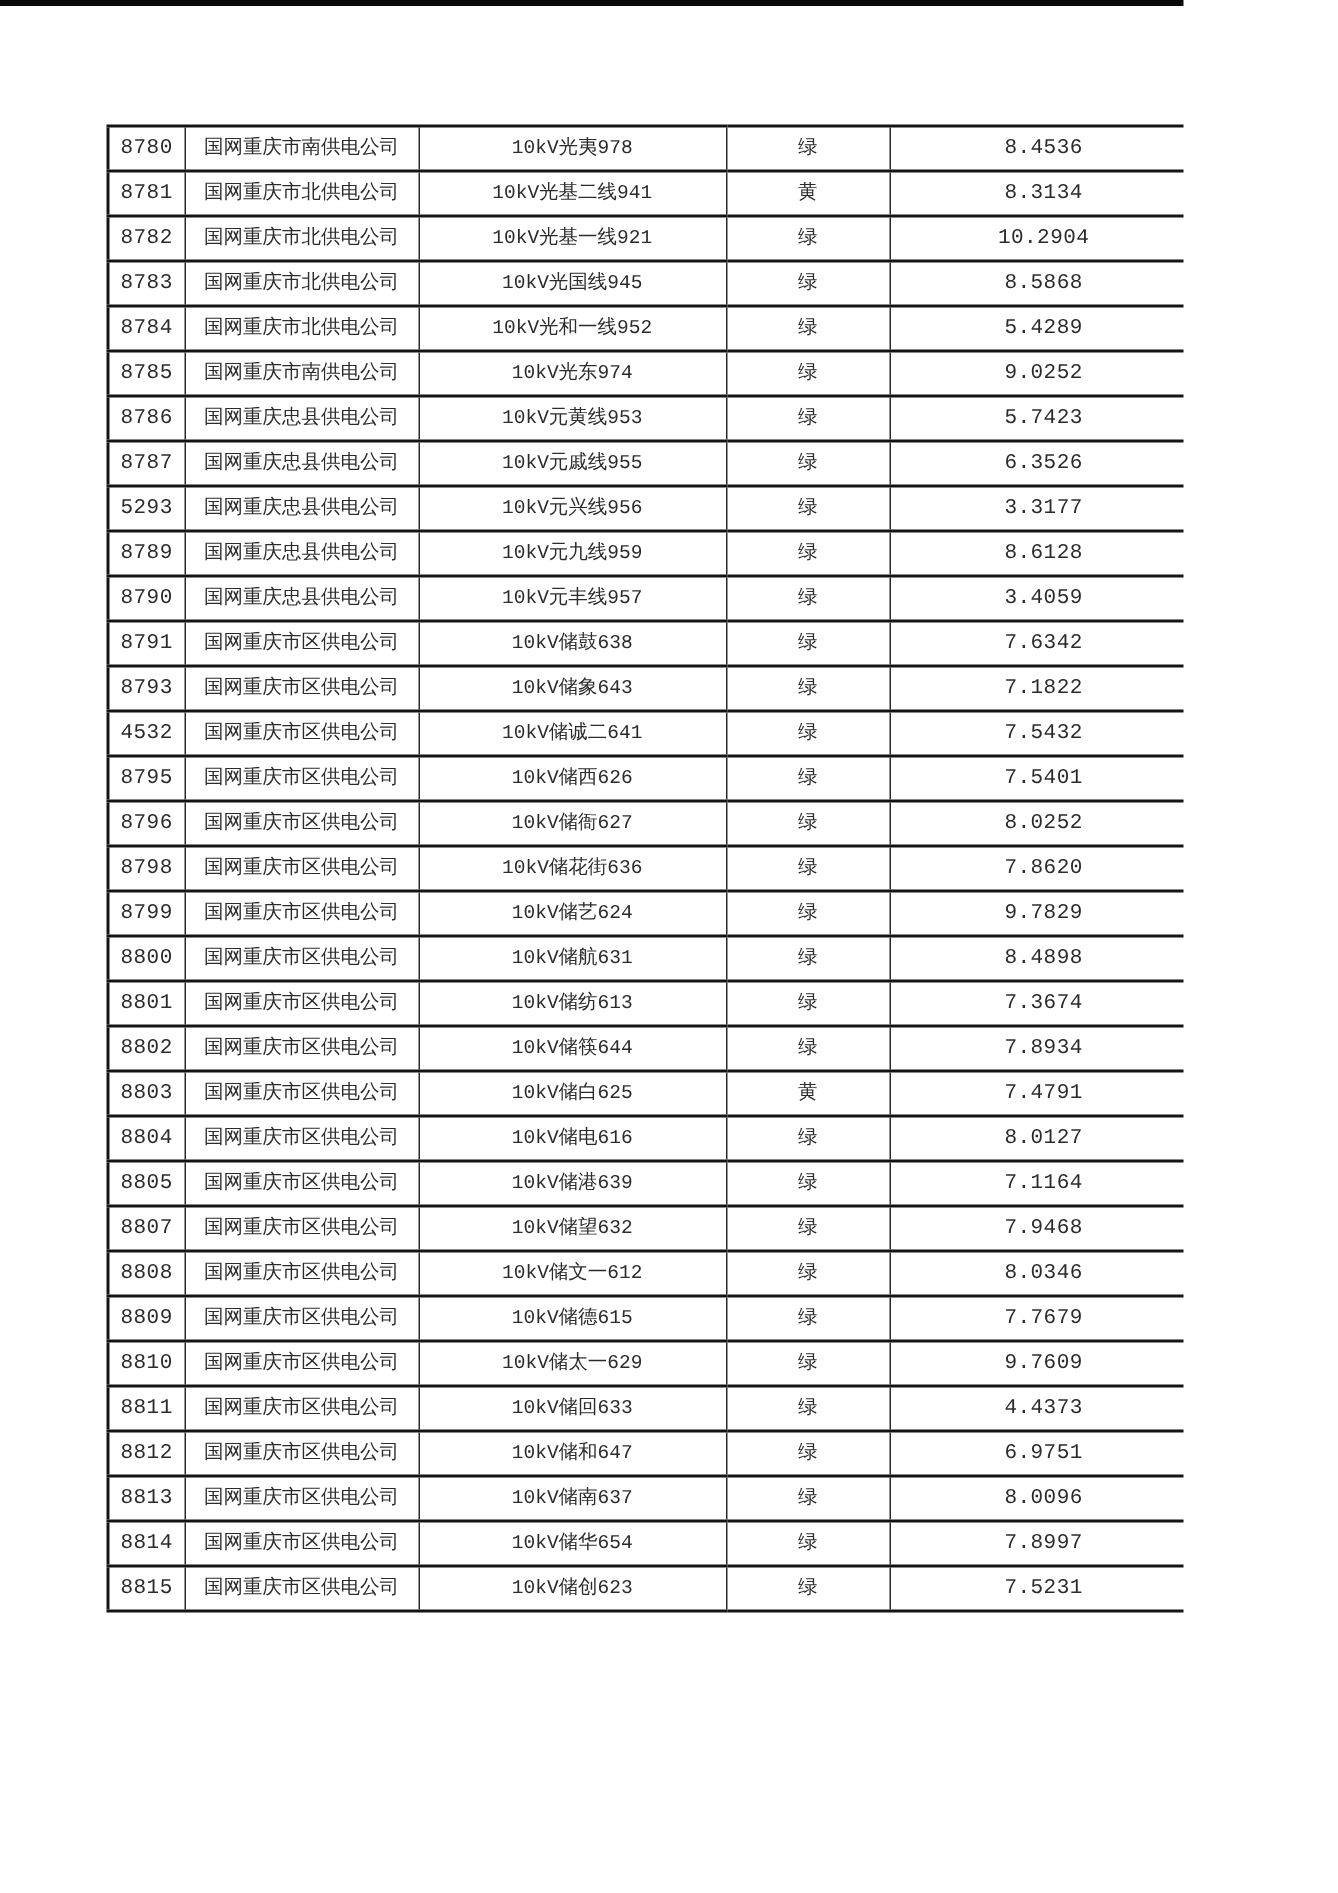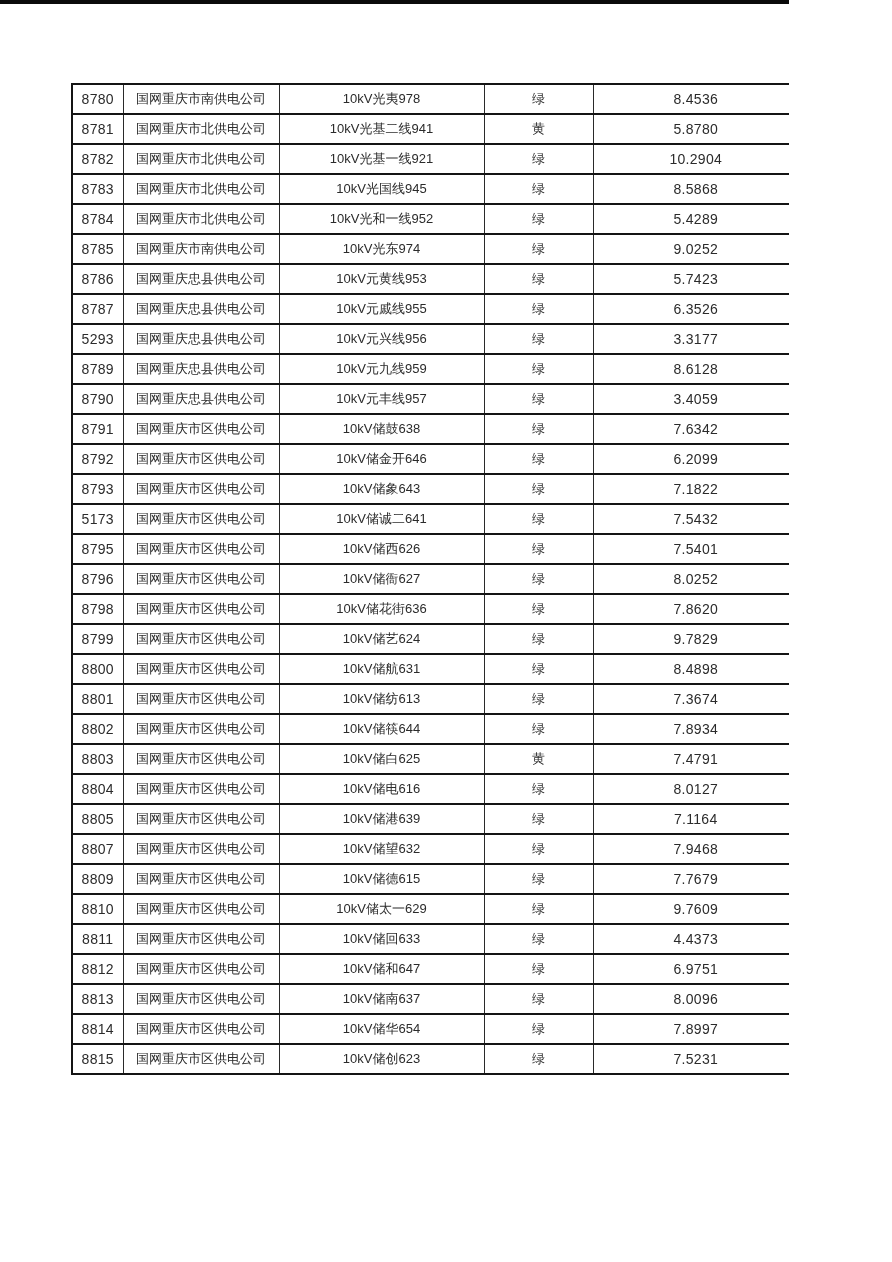--- a/index.html
+++ b/index.html
@@ -6,21 +6,21 @@
     margin: 0;
     padding: 0;
     background: #ffffff;
   }
   .page {
     position: relative;
     width: 789px;
     height: 1262px;
     background: #ffffff;
     overflow: hidden;
-    font-family: Liberation Sans, sans-serif;
+    font-family: Liberation Mono, monospace;
   }
   .top-bar {
     position: absolute;
     top: 0;
     left: 0;
     width: 892px;
     height: 4px;
     background: #0a0a0a;
   }
   .data-table {
@@ -80,21 +80,21 @@
           <td class="company-cell">国网重庆市南供电公司</td>
           <td class="line-cell">10kV光夷978</td>
           <td class="status-cell">绿</td>
           <td class="value-cell">8.4536</td>
         </tr>
         <tr>
           <td class="serial-cell">8781</td>
           <td class="company-cell">国网重庆市北供电公司</td>
           <td class="line-cell">10kV光基二线941</td>
           <td class="status-cell">黄</td>
-          <td class="value-cell">5.8780</td>
+          <td class="value-cell">8.3134</td>
         </tr>
         <tr>
           <td class="serial-cell">8782</td>
           <td class="company-cell">国网重庆市北供电公司</td>
           <td class="line-cell">10kV光基一线921</td>
           <td class="status-cell">绿</td>
           <td class="value-cell">10.2904</td>
         </tr>
         <tr>
           <td class="serial-cell">8783</td>
@@ -153,35 +153,28 @@
           <td class="value-cell">3.4059</td>
         </tr>
         <tr>
           <td class="serial-cell">8791</td>
           <td class="company-cell">国网重庆市区供电公司</td>
           <td class="line-cell">10kV储鼓638</td>
           <td class="status-cell">绿</td>
           <td class="value-cell">7.6342</td>
         </tr>
         <tr>
-          <td class="serial-cell">8792</td>
-          <td class="company-cell">国网重庆市区供电公司</td>
-          <td class="line-cell">10kV储金开646</td>
-          <td class="status-cell">绿</td>
-          <td class="value-cell">6.2099</td>
-        </tr>
-        <tr>
           <td class="serial-cell">8793</td>
           <td class="company-cell">国网重庆市区供电公司</td>
           <td class="line-cell">10kV储象643</td>
           <td class="status-cell">绿</td>
           <td class="value-cell">7.1822</td>
         </tr>
         <tr>
-          <td class="serial-cell">5173</td>
+          <td class="serial-cell">4532</td>
           <td class="company-cell">国网重庆市区供电公司</td>
           <td class="line-cell">10kV储诚二641</td>
           <td class="status-cell">绿</td>
           <td class="value-cell">7.5432</td>
         </tr>
         <tr>
           <td class="serial-cell">8795</td>
           <td class="company-cell">国网重庆市区供电公司</td>
           <td class="line-cell">10kV储西626</td>
           <td class="status-cell">绿</td>
@@ -249,20 +242,27 @@
           <td class="line-cell">10kV储港639</td>
           <td class="status-cell">绿</td>
           <td class="value-cell">7.1164</td>
         </tr>
         <tr>
           <td class="serial-cell">8807</td>
           <td class="company-cell">国网重庆市区供电公司</td>
           <td class="line-cell">10kV储望632</td>
           <td class="status-cell">绿</td>
           <td class="value-cell">7.9468</td>
+        </tr>
+        <tr>
+          <td class="serial-cell">8808</td>
+          <td class="company-cell">国网重庆市区供电公司</td>
+          <td class="line-cell">10kV储文一612</td>
+          <td class="status-cell">绿</td>
+          <td class="value-cell">8.0346</td>
         </tr>
         <tr>
           <td class="serial-cell">8809</td>
           <td class="company-cell">国网重庆市区供电公司</td>
           <td class="line-cell">10kV储德615</td>
           <td class="status-cell">绿</td>
           <td class="value-cell">7.7679</td>
         </tr>
         <tr>
           <td class="serial-cell">8810</td>

